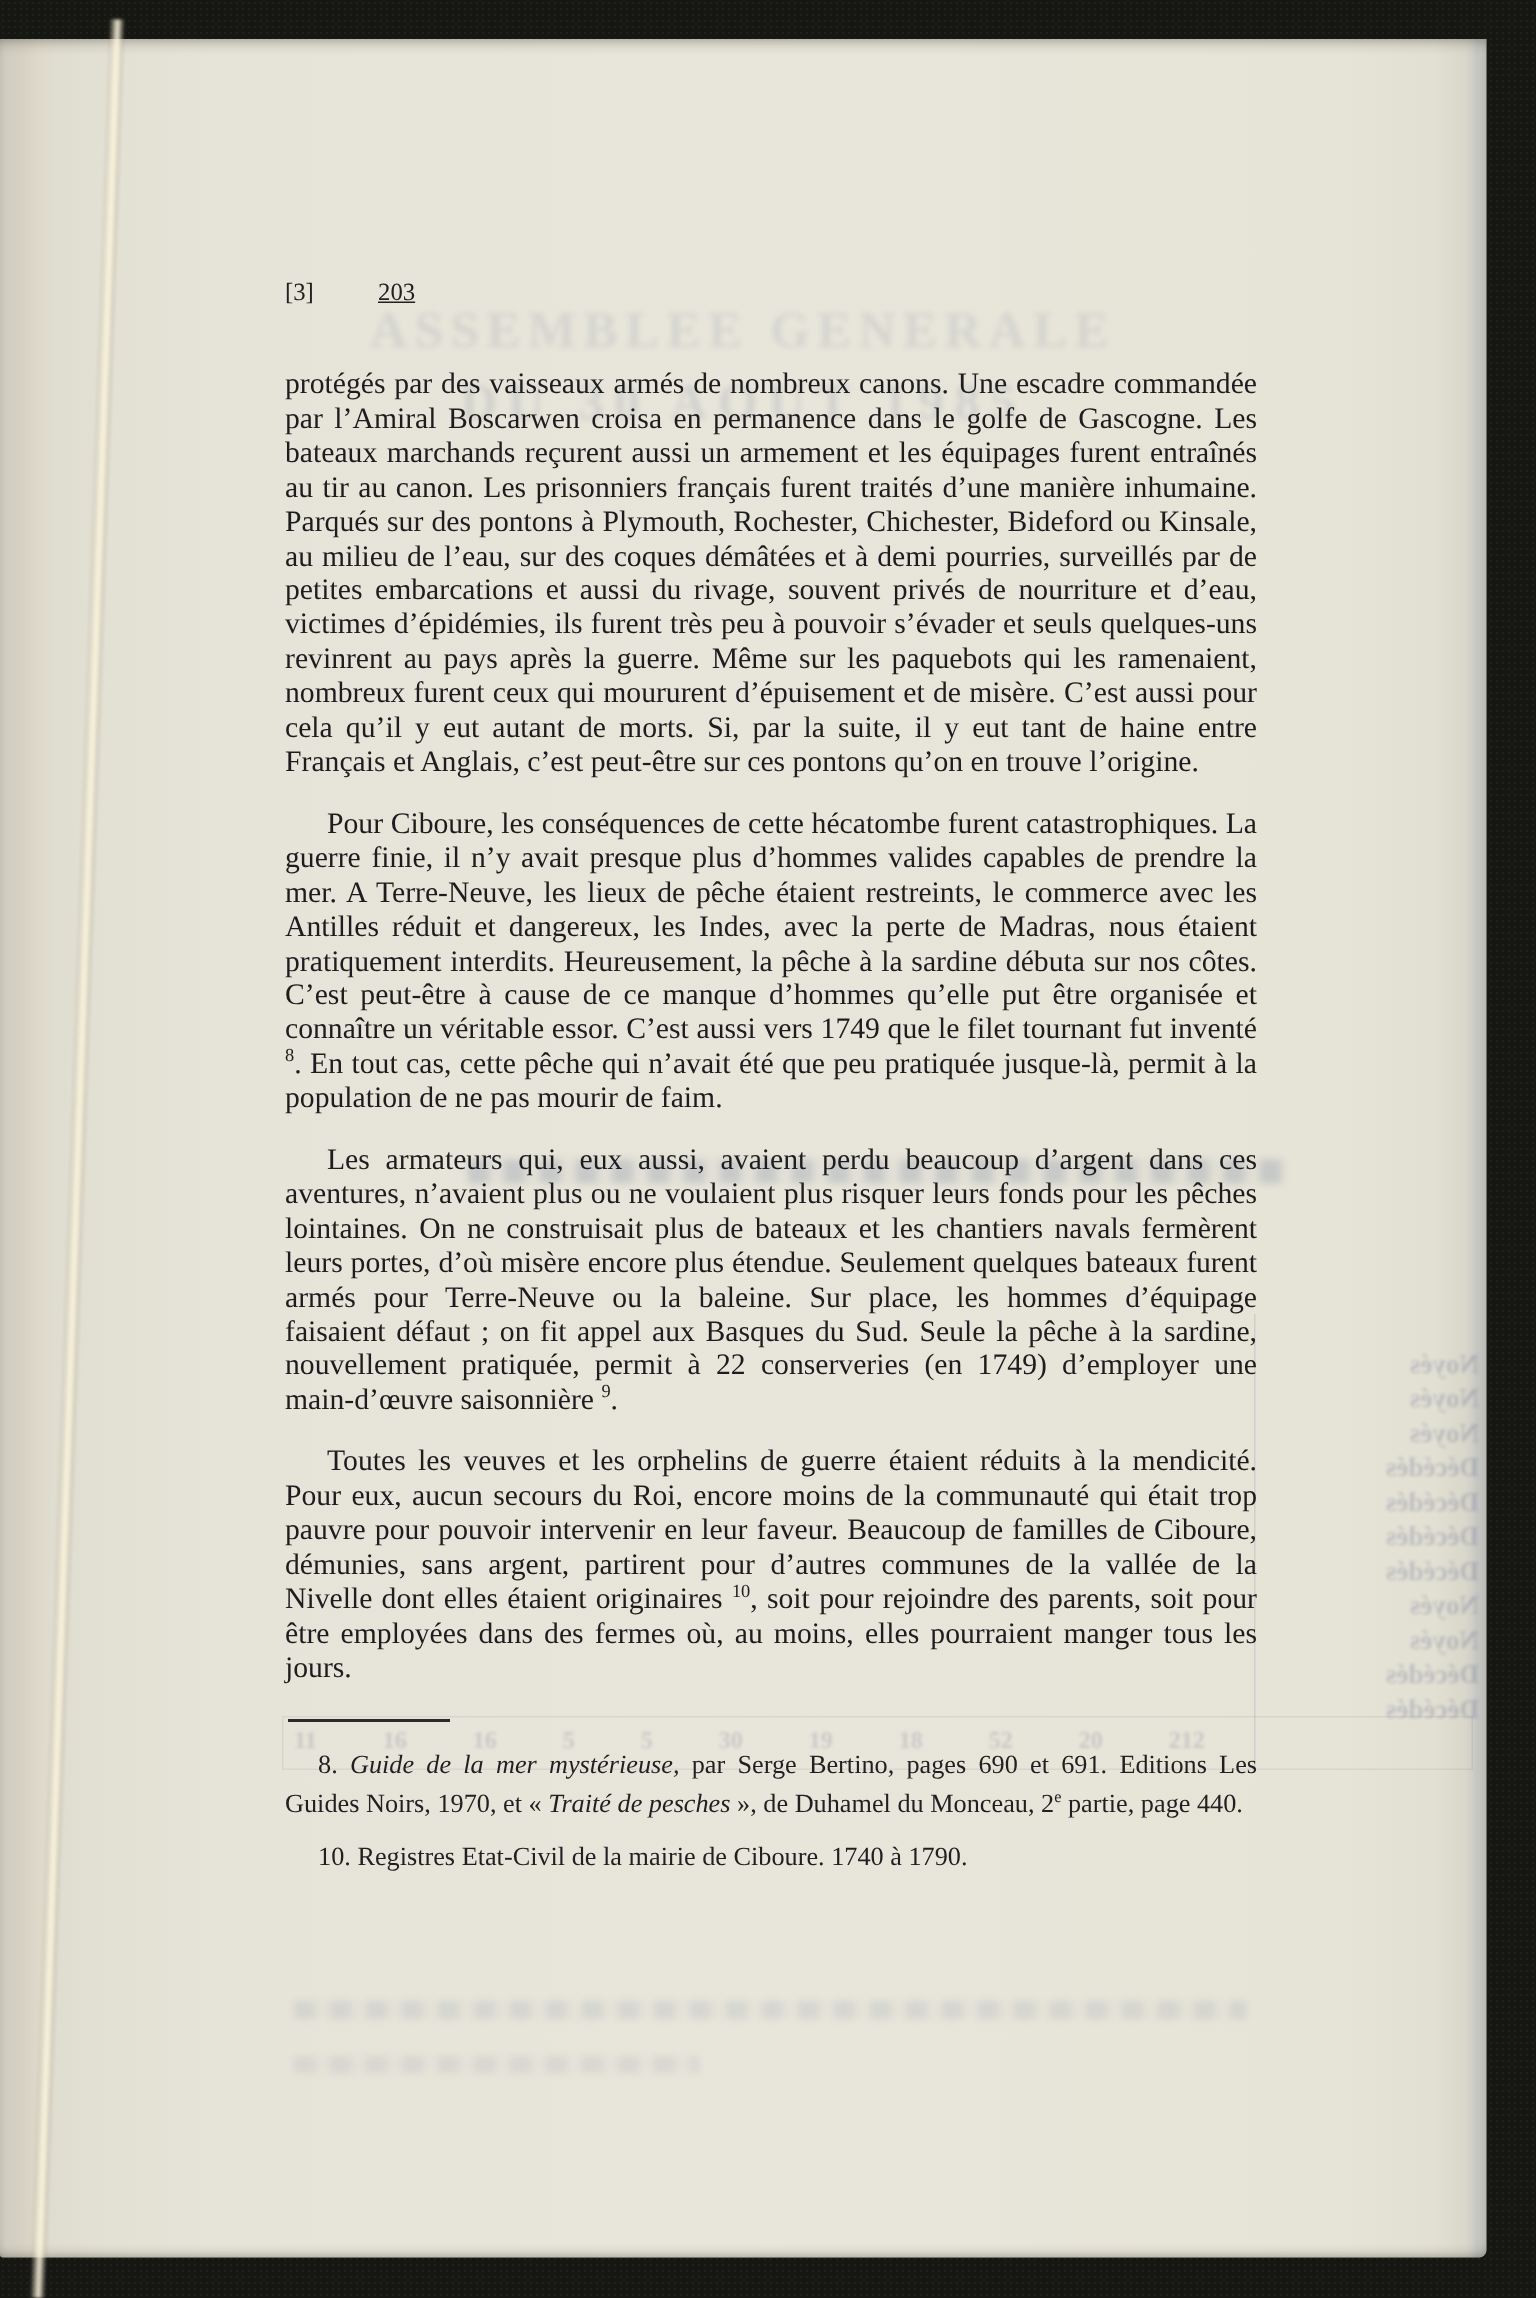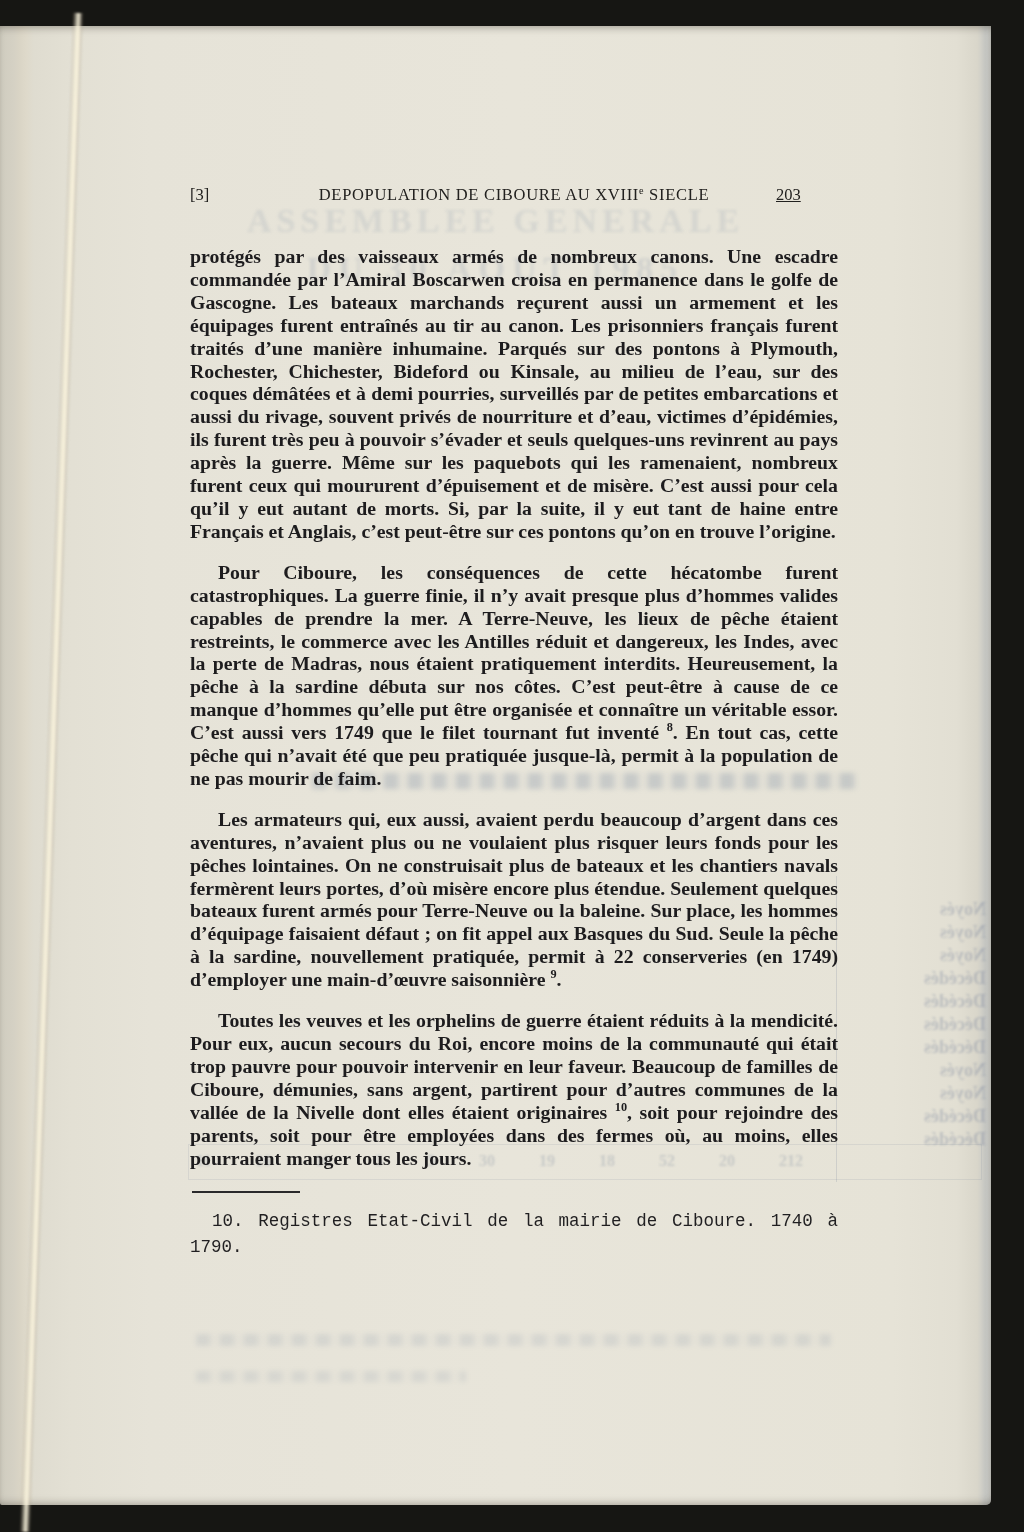--- a/index.html
+++ b/index.html
@@ -65,32 +65,32 @@
   
   .text-block { position:absolute; z-index:2; left:190px; top:158px; width:648px; }
 
   .header-row { display:flex; align-items:baseline;
                 font-size:16.5px; line-height:22px; color:#22211f; }
   .header-row .bracket { width:62px; }
   .header-row .title   { flex:1; text-align:center; letter-spacing:0.7px; }
   .header-row .pagenum { width:62px; text-align:left;text-decoration:underline; }
 
   .content { margin-top:39px; font-size:19.8px; line-height:22.9px;
-             text-align:justify; color:#1d1c1e;font-weight:bold; }
+             text-align:justify; color:#1d1c1e; }
   .content p { margin:0; }
   .content p + p { margin-top:18px; }
   .content p.indent { text-indent:28px; }
 
   sup { font-size:0.62em; line-height:0; vertical-align:super; }
 
   .footnote-rule { width:108px; height:0; border-top:2px solid #2a292b;
                    margin:22px 0 15px 2px; }
   .footnotes { font-size:17.5px; line-height:26px; text-align:justify; color:#201f21; }
   .footnotes p { margin:0 0 9px 0; text-indent:22px; }
-  .footnotes p:last-child { margin-bottom:0;font-family:Liberation Mono, monospace; }
+  .footnotes p:last-child { margin-bottom:0; }
 </style>
 </head>
 <body>
 
 <div class="page">
 
   <div class="crease"></div>
 
   <div class="ghost ghost-title">ASSEMBLEE GENERALE</div>
   <div class="ghost ghost-date">DU 30 AOUT 1985</div>
@@ -109,31 +109,31 @@
 Décédés
 Décédés</div>
   <div class="ghost ghost-numbers">11 16 16 5 5 30 19 18 52 20 212</div>
   <div class="ghost-band band-low-1"></div>
   <div class="ghost-band band-low-2"></div>
 
   <div class="text-block">
 
     <div class="header-row">
       <span class="bracket">[3]</span>
-      <span class="title"><span>DEPOPULATION DE CIBOURE AU XVIII</span><sup>e</sup><span> SIECLE</span></span>
       <span class="pagenum">203</span>
     </div>
 
     <div class="content">
       <p><span>protégés par des vaisseaux armés de nombreux canons. Une escadre commandée par l’Amiral Boscarwen croisa en permanence dans le golfe de Gascogne. Les bateaux marchands reçurent aussi un armement et les équipages furent entraînés au tir au canon. Les prisonniers français furent traités d’une manière inhumaine. Parqués sur des pontons à Plymouth, Rochester, Chichester, Bideford ou Kinsale, au milieu de l’eau, sur des coques démâtées et à demi pourries, surveillés par de petites embarcations et aussi du rivage, souvent privés de nourriture et d’eau, victimes d’épidémies, ils furent très peu à pouvoir s’évader et seuls quelques-uns revinrent au pays après la guerre. Même sur les paquebots qui les ramenaient, nombreux furent ceux qui moururent d’épuisement et de misère. C’est aussi pour cela qu’il y eut autant de morts. Si, par la suite, il y eut tant de haine entre Français et Anglais, c’est peut-être sur ces pontons qu’on en trouve l’origine.</span></p>
       <p class="indent"><span>Pour Ciboure, les conséquences de cette hécatombe furent catastrophiques. La guerre finie, il n’y avait presque plus d’hommes valides capables de prendre la mer. A Terre-Neuve, les lieux de pêche étaient restreints, le commerce avec les Antilles réduit et dangereux, les Indes, avec la perte de Madras, nous étaient pratiquement interdits. Heureusement, la pêche à la sardine débuta sur nos côtes. C’est peut-être à cause de ce manque d’hommes qu’elle put être organisée et connaître un véritable essor. C’est aussi vers 1749 que le filet tournant fut inventé </span><sup>8</sup><span>. En tout cas, cette pêche qui n’avait été que peu pratiquée jusque-là, permit à la population de ne pas mourir de faim.</span></p>
       <p class="indent"><span>Les armateurs qui, eux aussi, avaient perdu beaucoup d’argent dans ces aventures, n’avaient plus ou ne voulaient plus risquer leurs fonds pour les pêches lointaines. On ne construisait plus de bateaux et les chantiers navals fermèrent leurs portes, d’où misère encore plus étendue. Seulement quelques bateaux furent armés pour Terre-Neuve ou la baleine. Sur place, les hommes d’équipage faisaient défaut ; on fit appel aux Basques du Sud. Seule la pêche à la sardine, nouvellement pratiquée, permit à 22 conserveries (en 1749) d’employer une main-d’œuvre saisonnière </span><sup>9</sup><span>.</span></p>
       <p class="indent"><span>Toutes les veuves et les orphelins de guerre étaient réduits à la mendicité. Pour eux, aucun secours du Roi, encore moins de la communauté qui était trop pauvre pour pouvoir intervenir en leur faveur. Beaucoup de familles de Ciboure, démunies, sans argent, partirent pour d’autres communes de la vallée de la Nivelle dont elles étaient originaires </span><sup>10</sup><span>, soit pour rejoindre des parents, soit pour être employées dans des fermes où, au moins, elles pourraient manger tous les jours.</span></p>
     </div>
 
     <div class="footnote-rule"></div>
 
     <div class="footnotes">
+      <p><span>8. </span><i>Guide de la mer mystérieuse,</i><span> par Serge Bertino, pages 690 et 691. Editions Les Guides Noirs, 1970, et « </span><i>Traité de pesches</i><span> », de Duhamel du Monceau, 2</span><sup>e</sup><span> partie, page 440.</span></p>
       <p><span>10. Registres Etat-Civil de la mairie de Ciboure. 1740 à 1790.</span></p>
     </div>
 
   </div>
 </div>
 
 </body></html>

